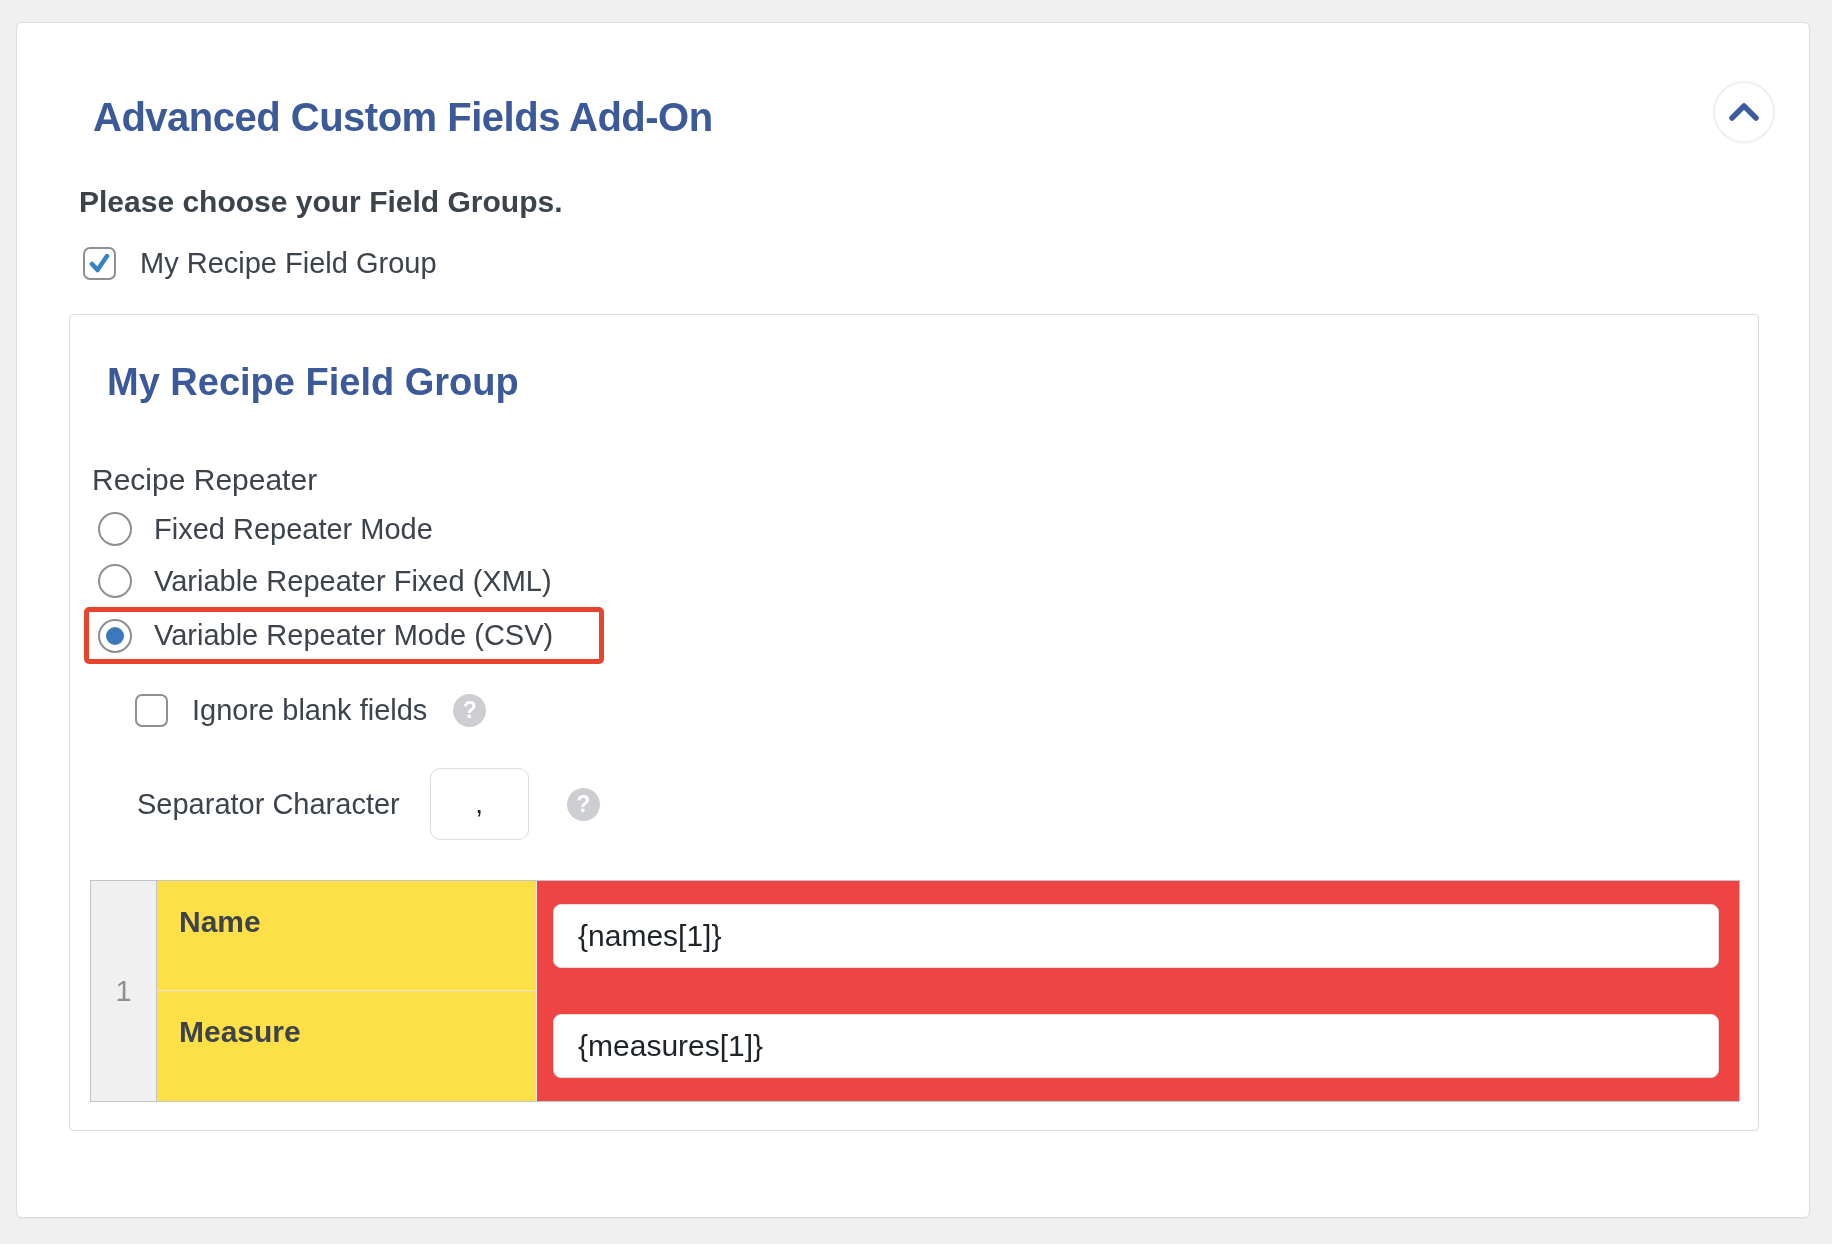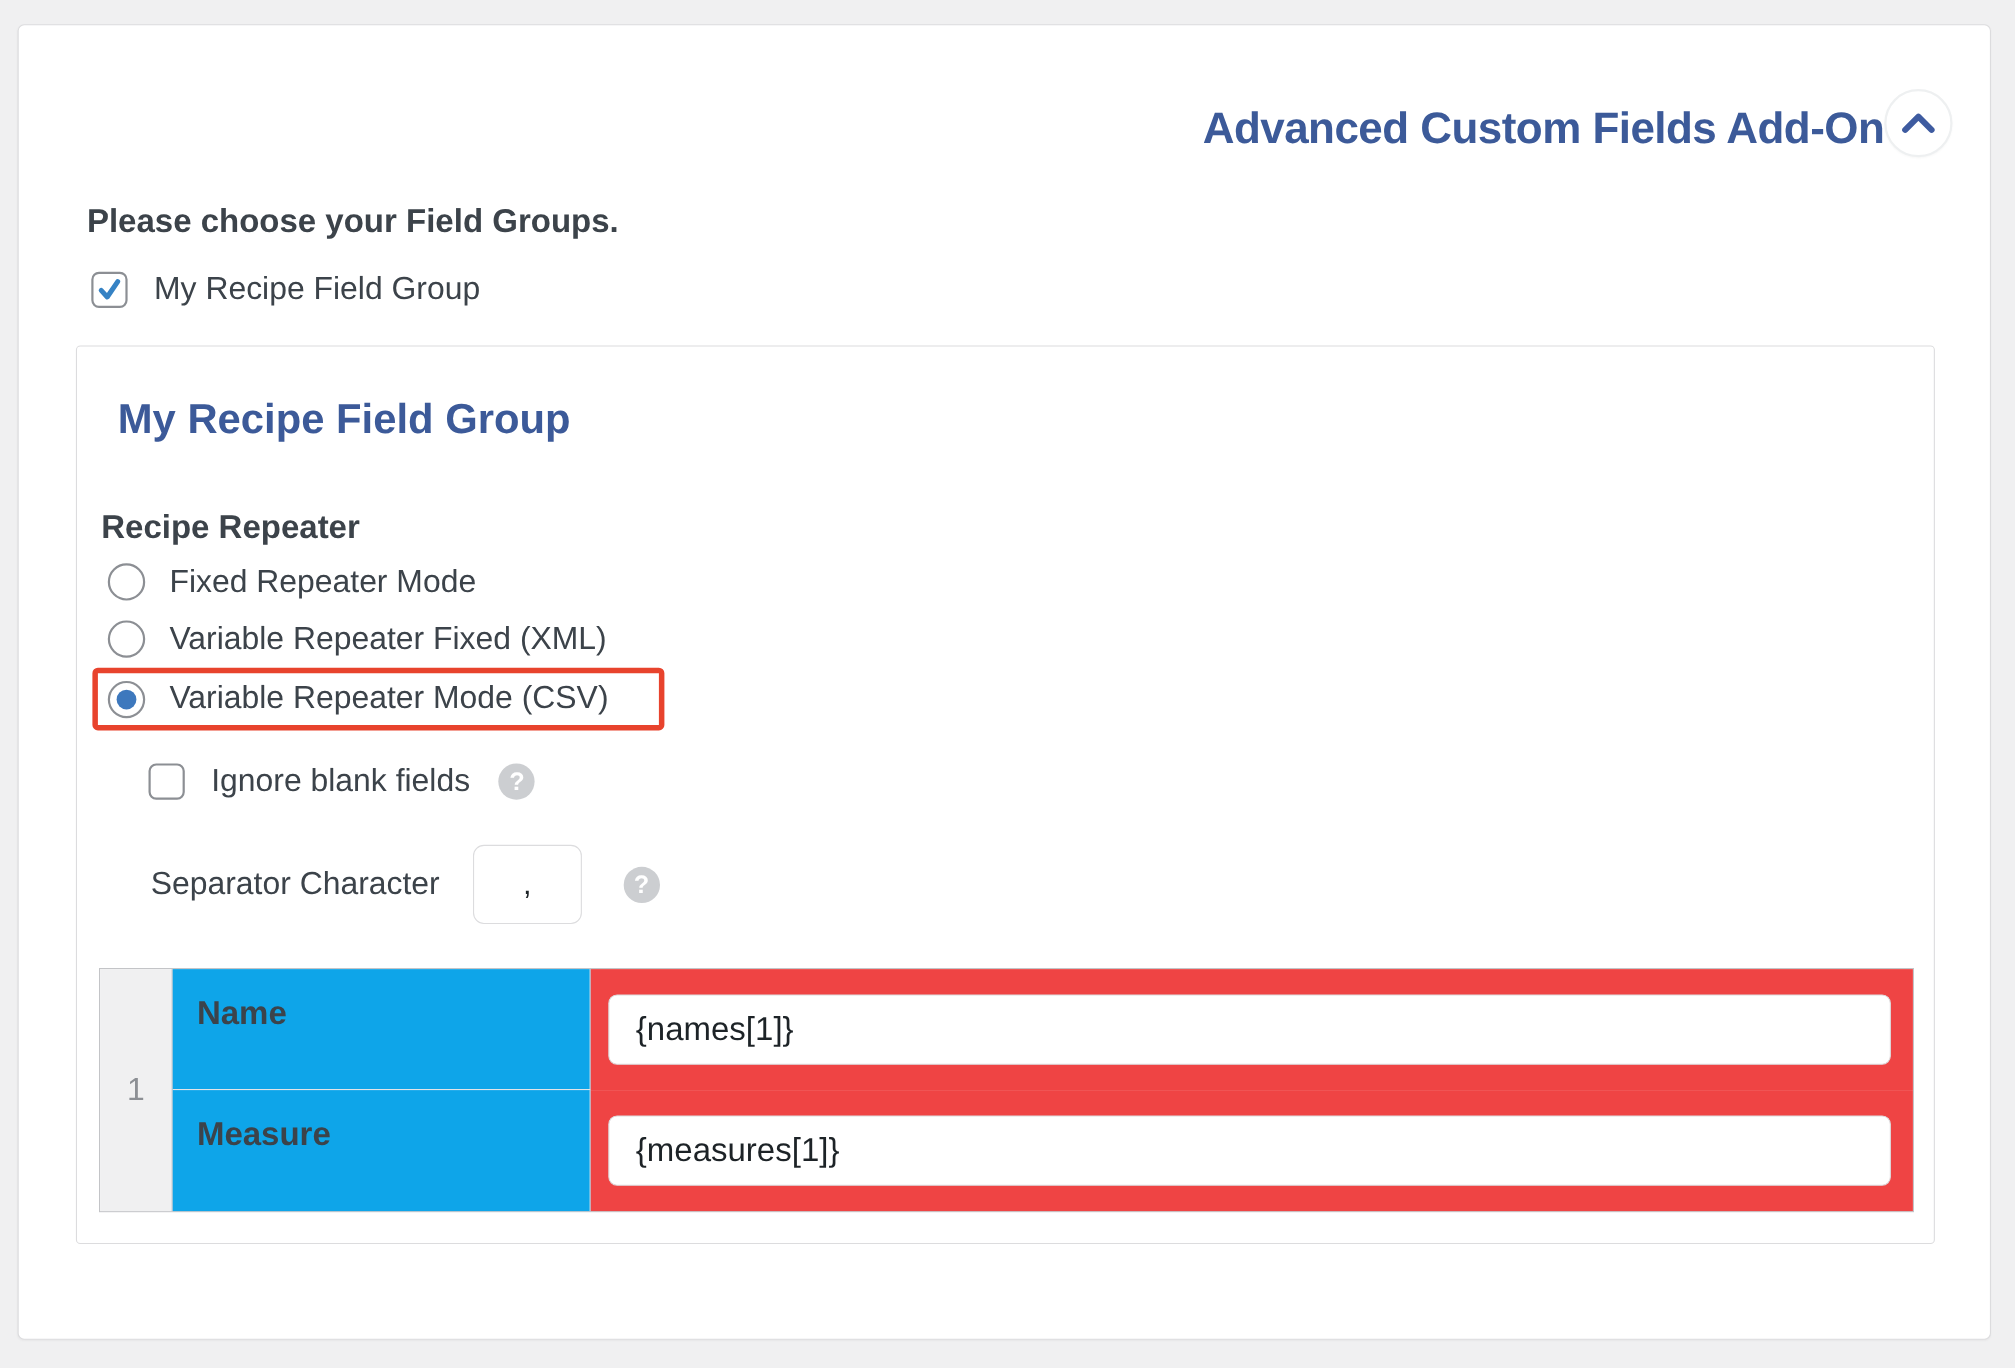--- a/index.html
+++ b/index.html
@@ -15,21 +15,21 @@
   .outer-panel {
     position:absolute; left:16px; top:22px;
     width:1794px; height:1196px;
     background:#ffffff;
     border:1px solid #dcdcde;
     border-radius:6px;
     box-shadow:0 1px 2px rgba(0,0,0,.04);
   }
 
   .panel-header {
-    display:flex; justify-content:flex-end; align-items:flex-start;
+    display:flex; justify-content:space-between; align-items:flex-start;
     padding:70px 34px 0 76px;
   }
   .panel-title {
     font-size:40px; font-weight:bold; color:#3c5a99;
     letter-spacing:-0.5px; line-height:48px;
   }
   .collapse-btn {
     width:62px; height:62px; border-radius:50%;
     background:#fff; border:2px solid #eef0f1;
     display:flex; align-items:center; justify-content:center;
@@ -63,21 +63,21 @@
     padding:30px 0 0 20px;
     background:#fff;
   }
   .inner-title {
     margin:14px 0 0 17px;
     font-size:38px; font-weight:bold; color:#3c5a99;
     line-height:46px;
   }
   .repeater-label {
     margin:58px 0 0 2px;
-    font-size:30px; font-weight:bold; color:#3c434a;
+    font-size:30px; font-weight:normal; color:#3c434a;
   }
 
   .radio-list { margin-top:6px; }
   .radio-row {
     display:flex; align-items:center; gap:22px;
     height:52px; margin-left:8px;
     font-size:29px; color:#3c434a;
   }
   .radio {
     width:34px; height:34px; flex:0 0 34px;
@@ -130,21 +130,21 @@
     grid-template-rows:110px 110px;
   }
   .num-cell {
     grid-row:1 / 3;
     background:#f0f0f1;
     border-right:1px solid #c3c4c7;
     display:flex; align-items:center; justify-content:center;
     color:#8c8f94; font-size:29px;
   }
   .label-cell {
-    background:#0ea5e9;
+    background:#fde047;
     border-right:1px solid #e2e4e7;
     padding:24px 0 0 22px;
     font-size:30px; font-weight:bold; color:#3c434a;
   }
   .label-cell.first { border-bottom:1px solid #e2e4e7; }
   .value-cell {
     background:#ef4444;
     display:flex; align-items:center;
     padding-left:16px;
   }

